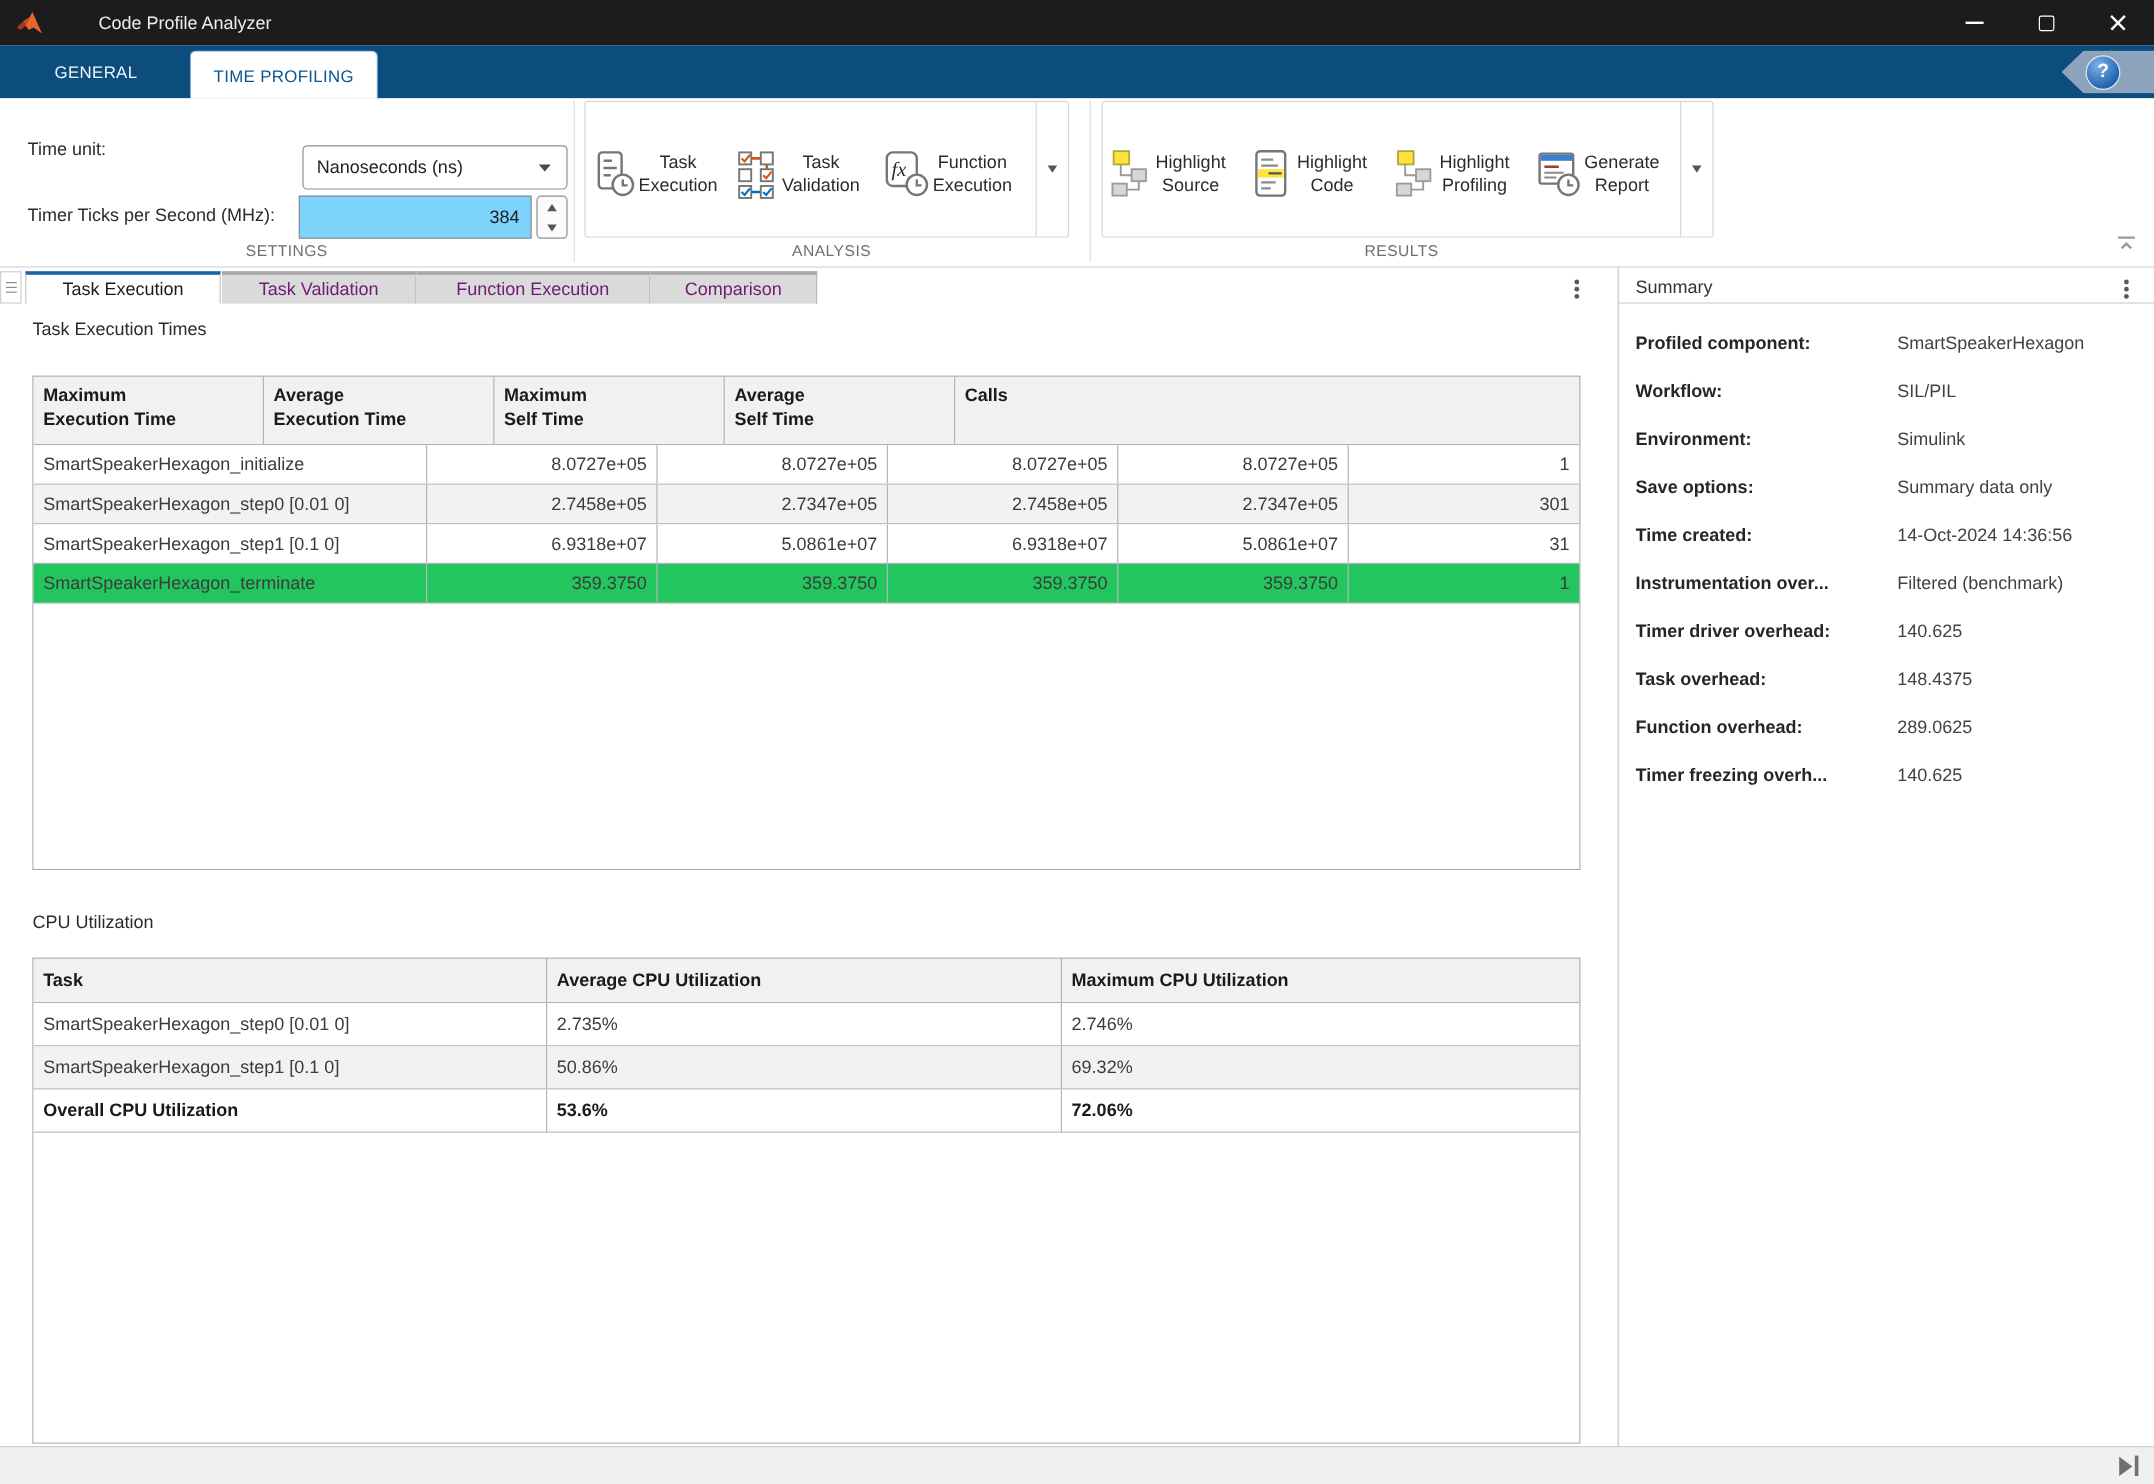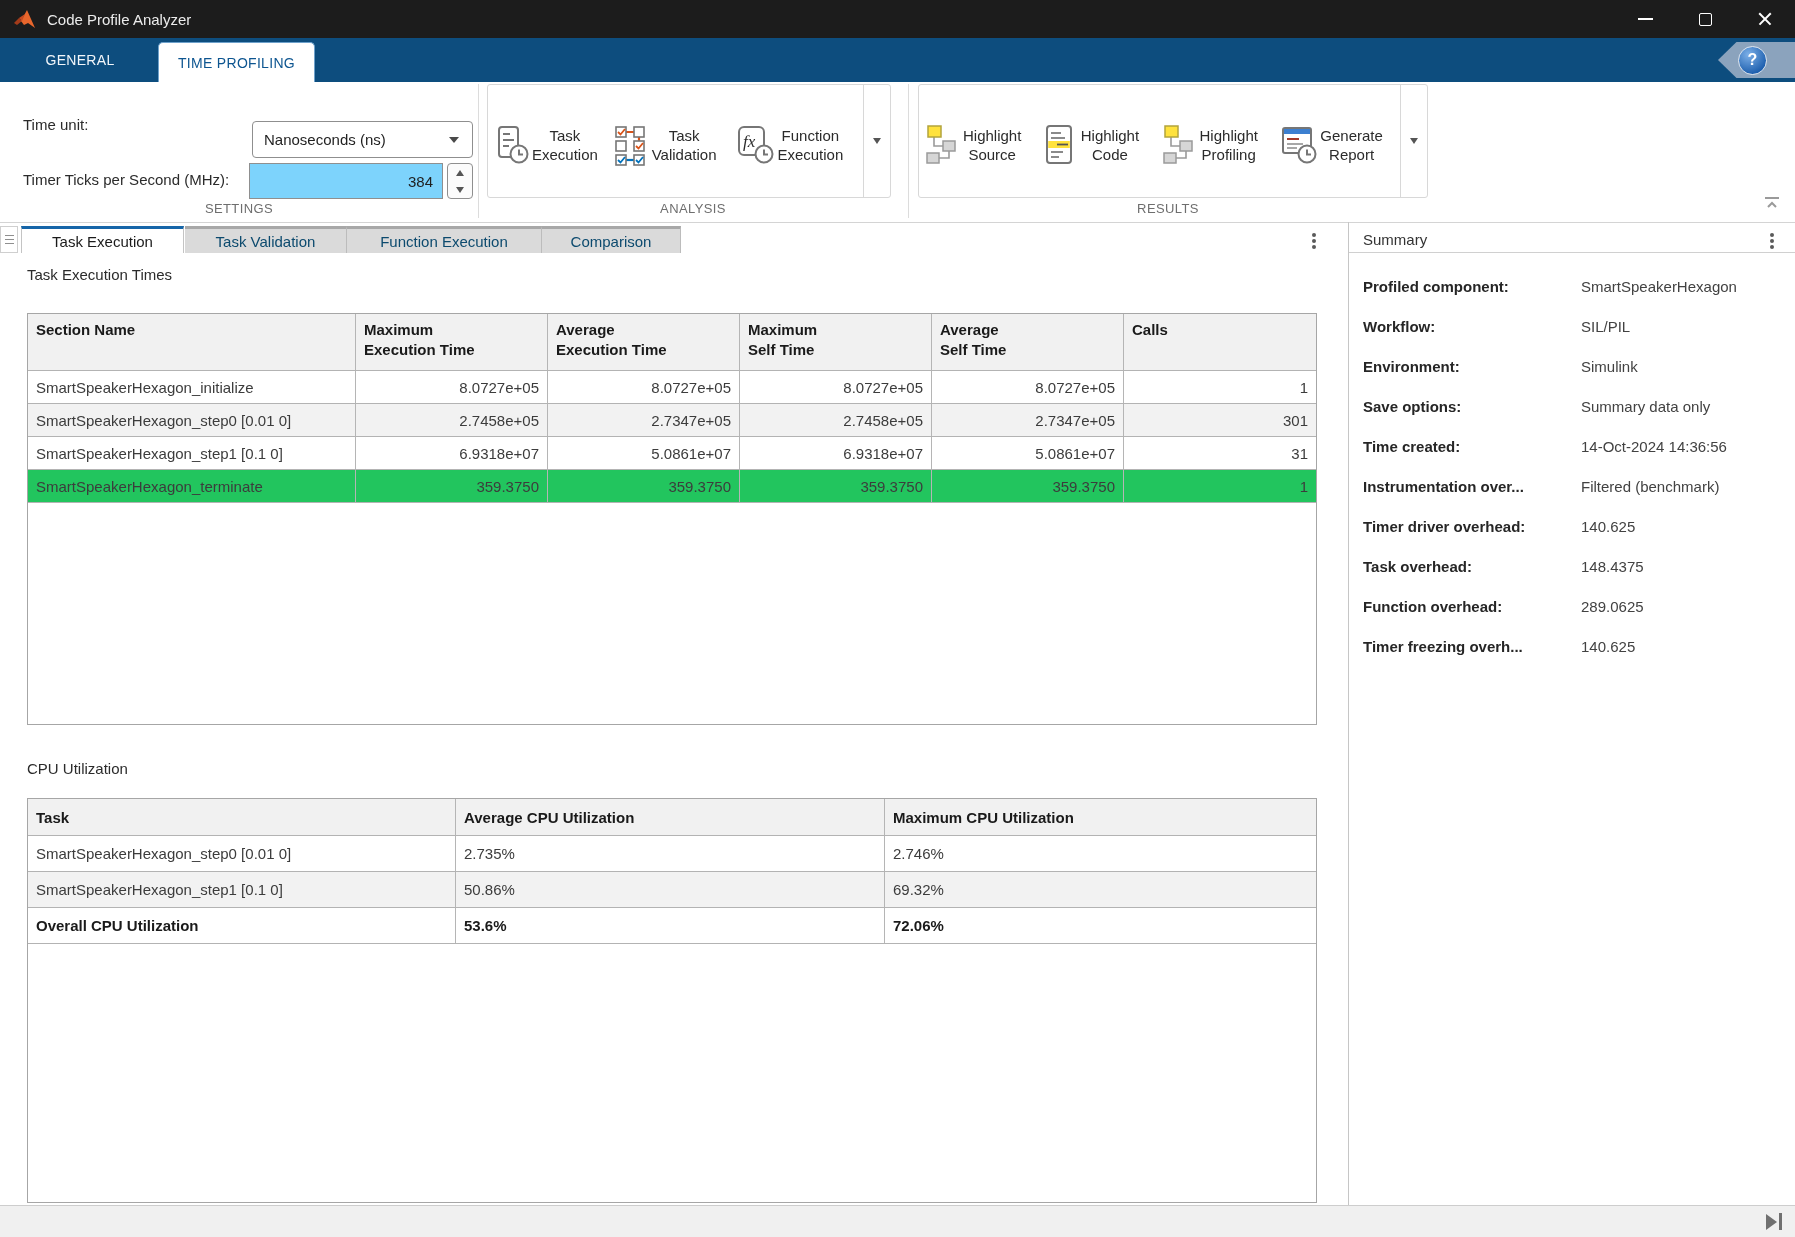--- a/index.html
+++ b/index.html
@@ -2,21 +2,21 @@
 <html><head>
 <meta charset="utf-8">
 <style>
   * { margin:0; padding:0; box-sizing:border-box; }
   html,body { width:1795px; height:1237px; overflow:hidden; background:#fff;
     font-family:"Liberation Sans","DejaVu Sans",sans-serif; }
   .abs { position:absolute; }
 
   
   .titlebar { position:absolute; left:0; top:0; width:1795px; height:38px; background:#1c1c1c;
-    display:flex; align-items:center; }
+    display:flex; align-items:center;gap:35px; }
   .titlebar .logo { margin-left:13px; width:24px; height:22px; }
   .titlebar .title { color:#ececec; font-size:15px; margin-left:10px; }
   .wincontrols { position:absolute; right:0; top:0; height:38px; display:flex; }
   .winbtn { width:60px; height:38px; display:flex; align-items:center; justify-content:center; }
   .min-glyph { width:15px; height:2px; background:#fff; }
   .max-glyph { width:13px; height:13px; border:1.6px solid #fff; border-radius:2px; }
   .close-glyph { position:relative; width:16px; height:16px; }
   .close-glyph::before,.close-glyph::after{ content:""; position:absolute; left:0; top:7px;
     width:16px; height:1.7px; background:#fff; }
   .close-glyph::before{ transform:rotate(45deg);} .close-glyph::after{ transform:rotate(-45deg);}
@@ -70,21 +70,21 @@
   
   .grip-box { position:absolute; left:0; top:226px; width:18px; height:27px; background:#fff;
     border:1px solid #cfcfcf; display:flex; align-items:center; justify-content:center; }
   .grip-lines { width:9px; height:1.5px; background:#8f8f8f;
     box-shadow:0 4px 0 #8f8f8f, 0 -4px 0 #8f8f8f; }
   .doctab { position:absolute; top:226px; height:27px; display:flex; align-items:center;
     justify-content:center; font-size:15px; cursor:default; }
   .doctab.active { background:#fff; border-top:3px solid #1565a8; border-left:1px solid #c4c4c4;
     border-right:1px solid #c4c4c4; color:#1a1a1a; }
   .doctab.inactive { background:#dadada; border-top:3px solid #a8a8a8;
-    border-right:1px solid #bcbcbc; color:#0c4a6e; }
+    border-right:1px solid #bcbcbc; color:#701a75; }
   .kebab { width:4px; height:4px; border-radius:50%; background:#5a5a5a;
     box-shadow:0 6px 0 #5a5a5a, 0 -6px 0 #5a5a5a; }
 
   
   .sect-head { position:absolute; left:27px; font-size:15px; color:#2b2b2b; }
   .dtable { position:absolute; left:27px; width:1290px; background:#fff; border:1px solid #a6a6a6;
     display:flex; flex-direction:column; }
   .trow { display:flex; border-bottom:1px solid #b3b3b3; }
   .trow.header { background:#f1f1f1; font-weight:bold; color:#1a1a1a; }
   .tcell { border-right:1px solid #b5b5b5; font-size:15px; overflow:hidden; white-space:nowrap; }
@@ -282,21 +282,20 @@
 <div class="doctab inactive" style="left:347px; width:195px;">Function Execution</div>
 <div class="doctab inactive" style="left:542px; width:139px;">Comparison</div>
 <div class="abs" style="left:1306px; top:232px; width:16px; height:18px; display:flex; align-items:center; justify-content:center;">
   <div class="kebab"></div>
 </div>
 
 <div class="sect-head" style="top:266px;">Task Execution Times</div>
 
 <div class="dtable" style="top:313px; height:412px;">
   <div class="trow header" style="height:57px;">
-    <div class="tcell hcell c0"><span>Section Name</span><br><span></span></div>
     <div class="tcell hcell c1"><span>Maximum</span><br><span>Execution Time</span></div>
     <div class="tcell hcell c2"><span>Average</span><br><span>Execution Time</span></div>
     <div class="tcell hcell c3"><span>Maximum</span><br><span>Self Time</span></div>
     <div class="tcell hcell c4"><span>Average</span><br><span>Self Time</span></div>
     <div class="tcell hcell c5"><span>Calls</span><br><span></span></div>
   </div>
   <div class="trow" style="height:33px; background:#fff;">
     <div class="tcell dcell c0">SmartSpeakerHexagon_initialize</div>
     <div class="tcell dcell num c1">8.0727e+05</div>
     <div class="tcell dcell num c2">8.0727e+05</div>

